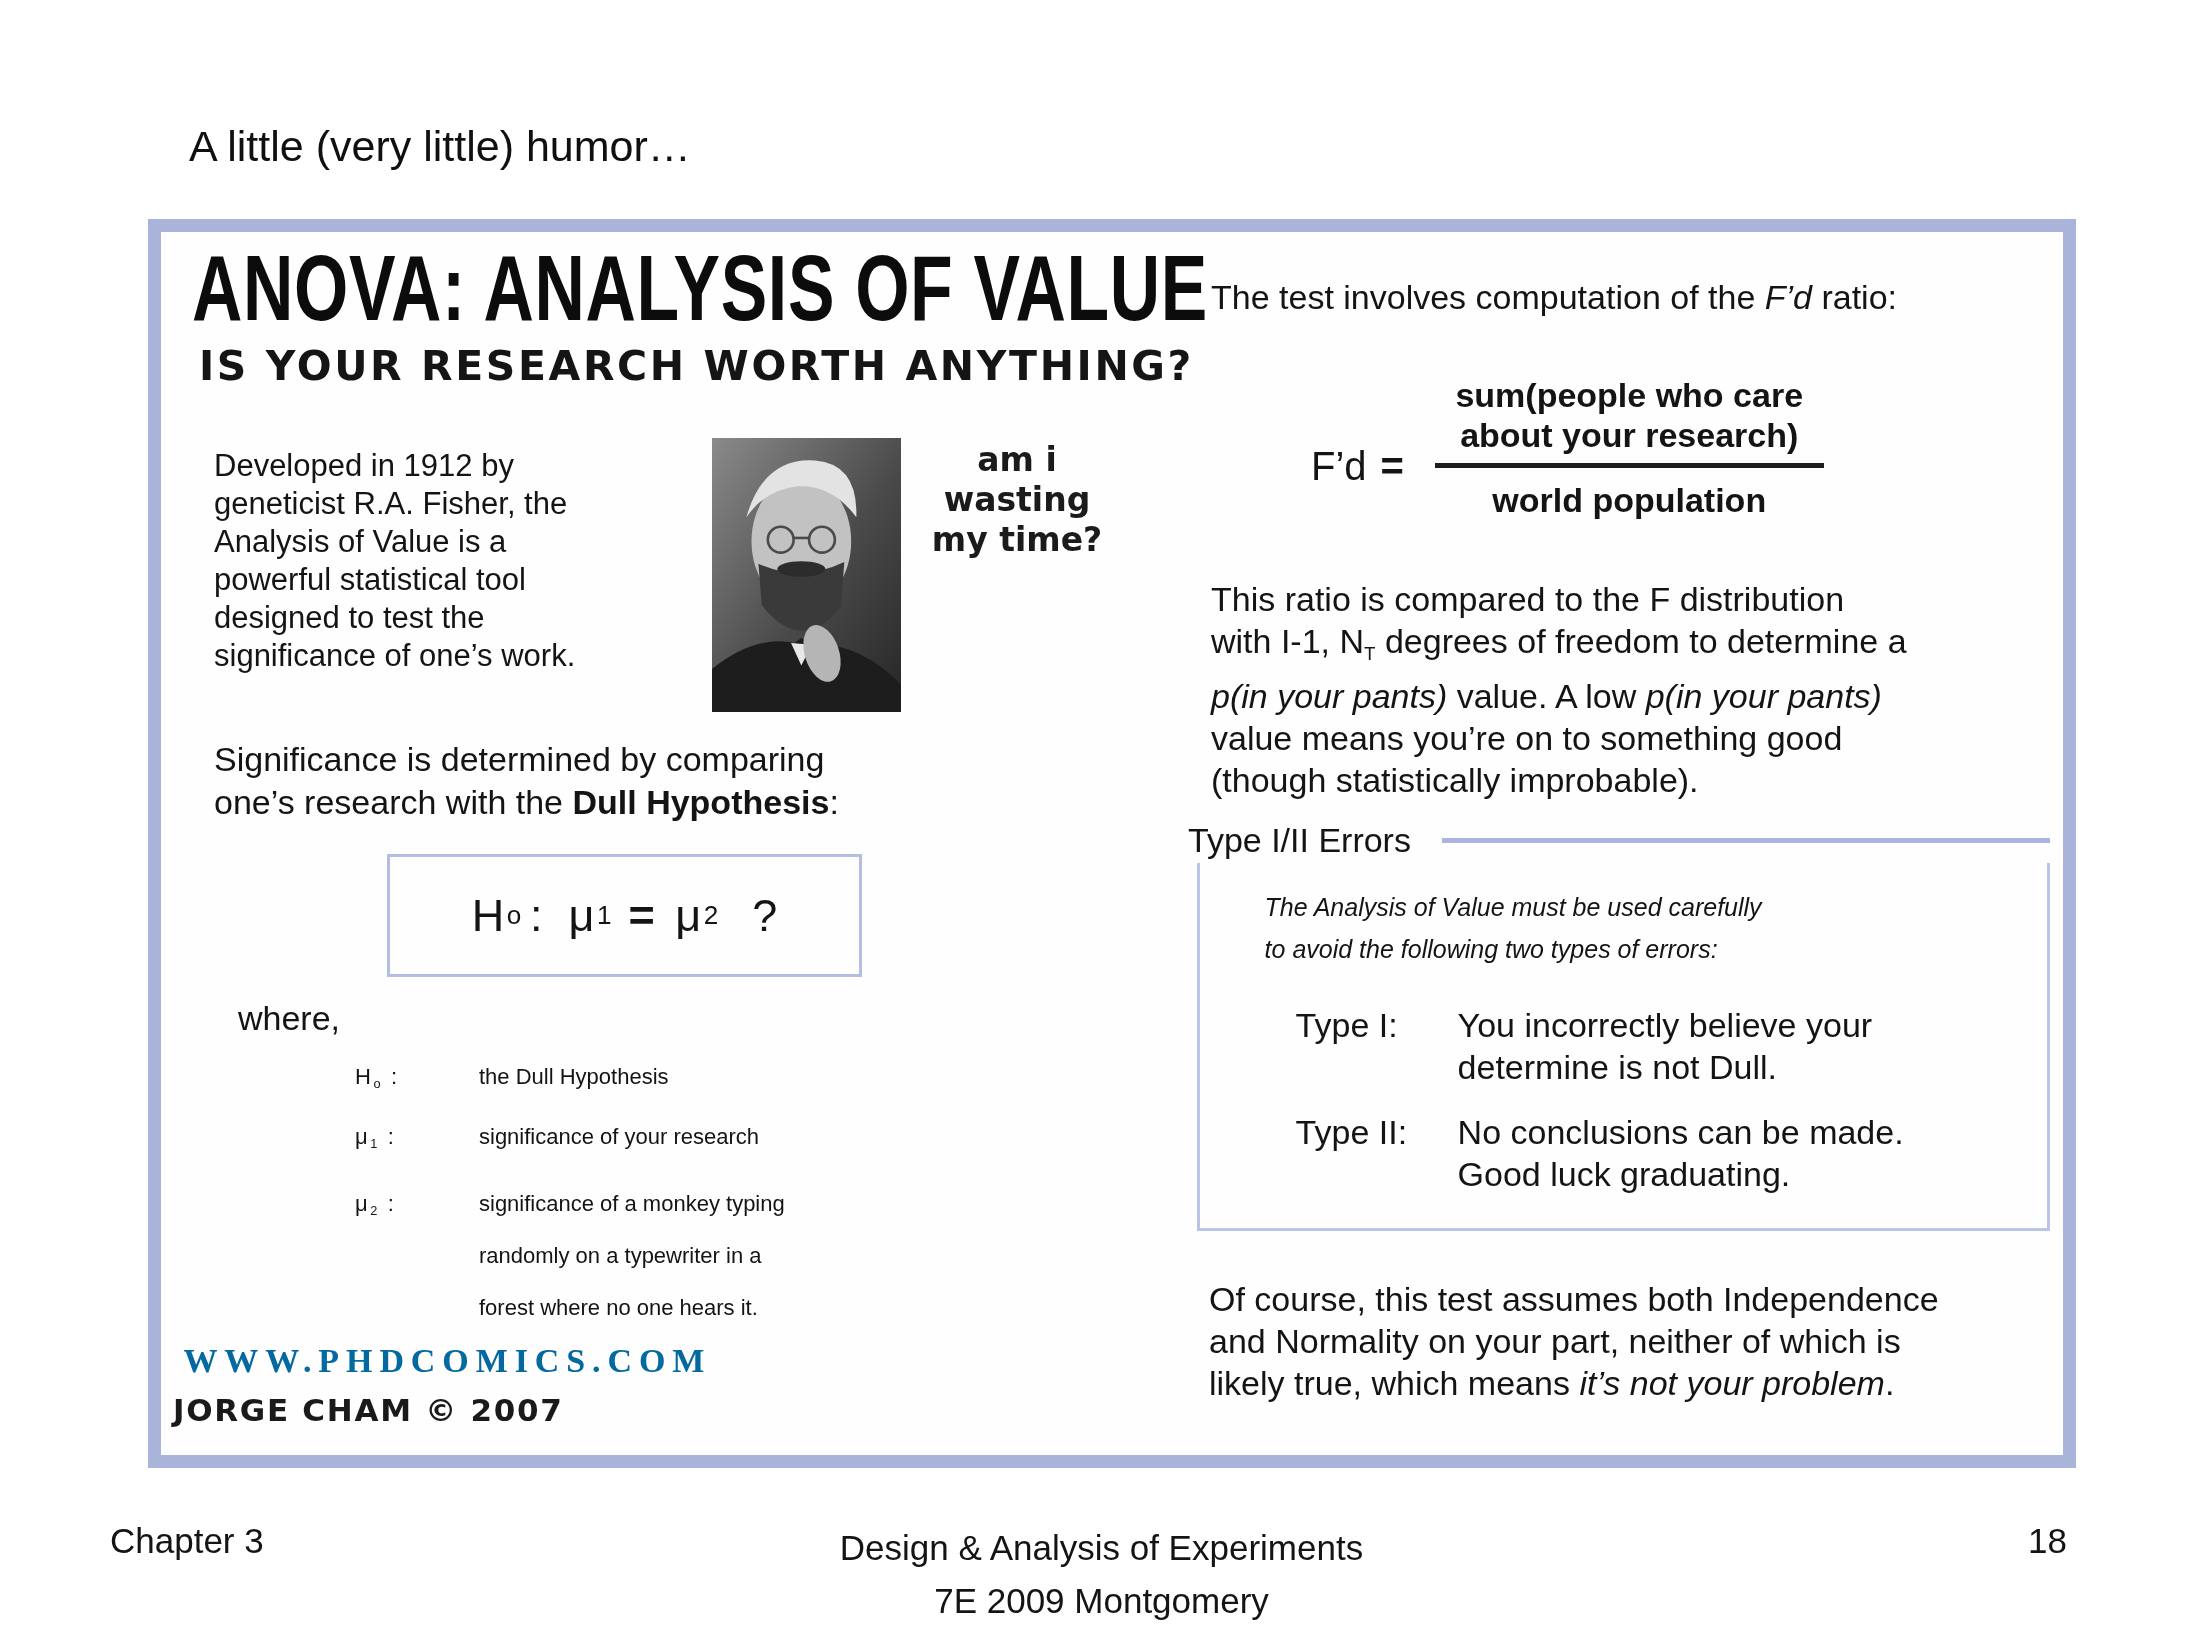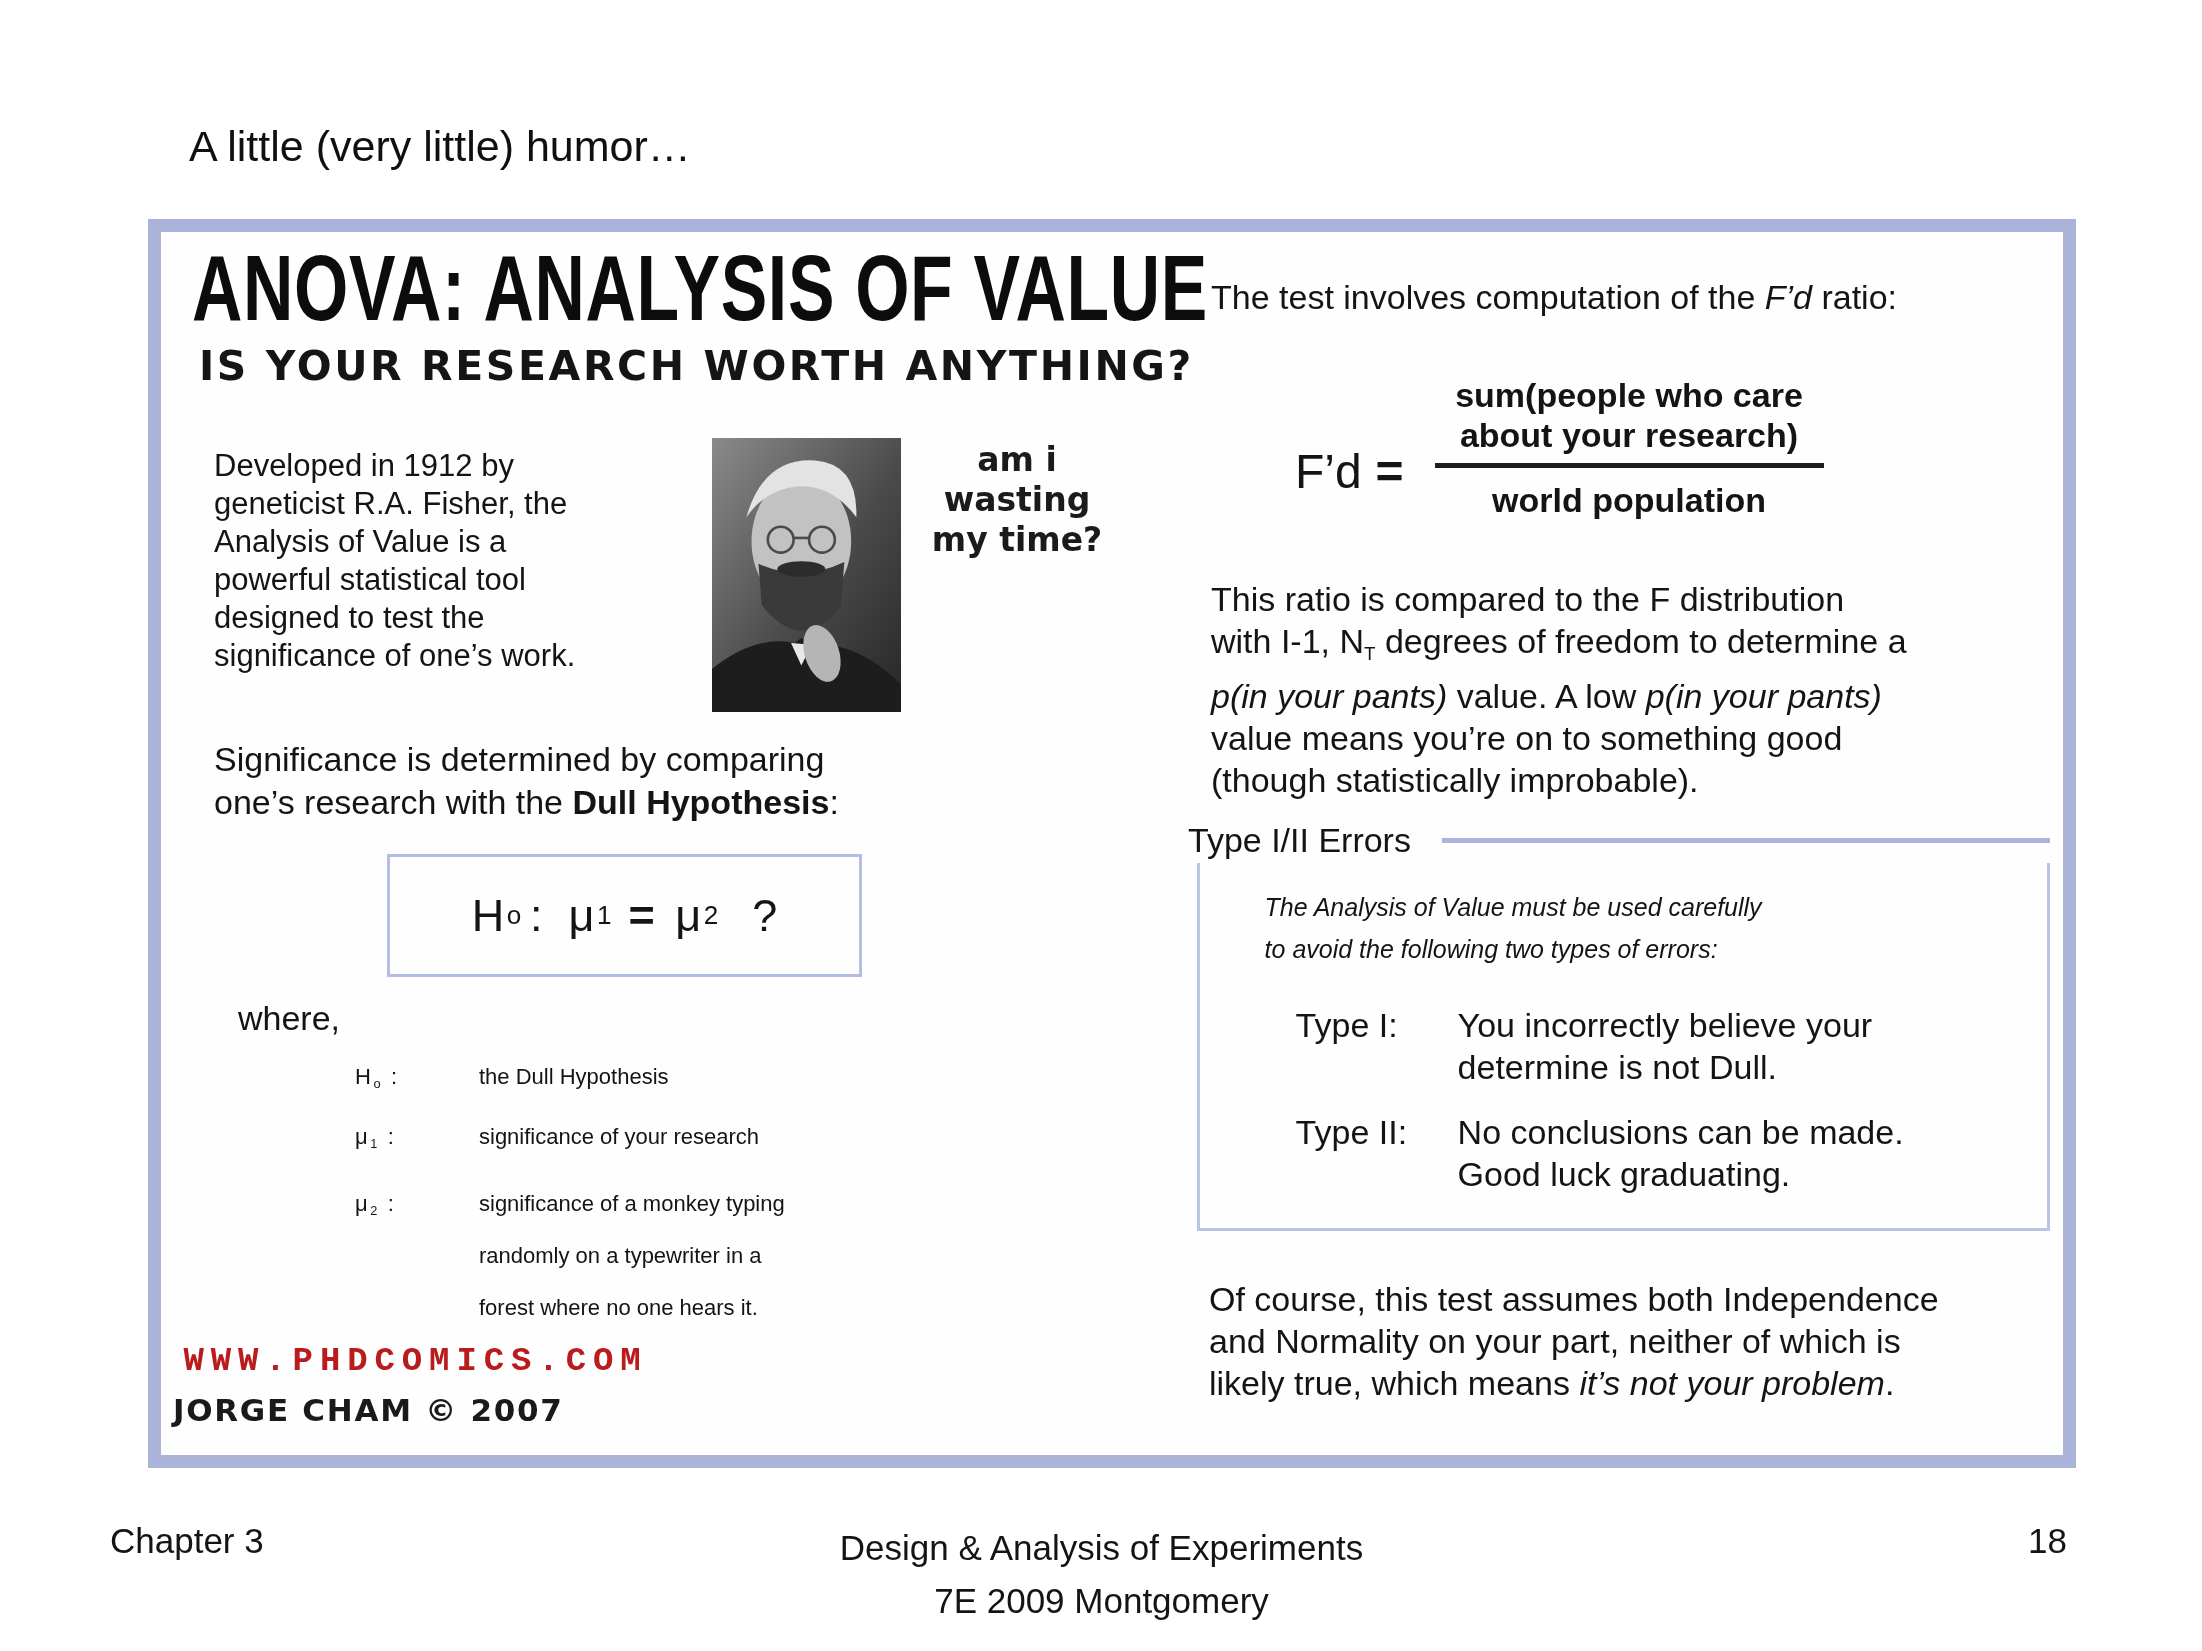--- a/index.html
+++ b/index.html
@@ -40,30 +40,30 @@
 
   .where{position:absolute;left:77px;top:767px;font-size:34px;}
   .defrow{position:absolute;display:flex;font-size:22px;line-height:52px;gap:31px;}
   .defrow.r1{left:194px;top:819px;}
   .defrow.r2{left:194px;top:879px;}
   .defrow.r3{left:194px;top:946px;}
   .dsym{width:93px;white-space:nowrap;}
   .dcolon{margin-left:10.3px;}
   .ddesc .line{white-space:nowrap;}
 
-  .credit-url{position:absolute;left:22.4px;top:1110px;font-family:Liberation Mono, monospace;
-              font-weight:bold;font-size:34px;letter-spacing:6.9px;color:#b91c1c;white-space:nowrap;}
+  .credit-url{position:absolute;left:22.4px;top:1110px;font-family:Liberation Serif, serif;
+              font-weight:bold;font-size:34px;letter-spacing:6.9px;color:#0369a1;white-space:nowrap;}
   .credit-sig{position:absolute;left:12px;top:1160px;font-family:"DejaVu Sans",sans-serif;
               font-weight:bold;font-size:31px;letter-spacing:1.7px;color:#1a1a1a;white-space:nowrap;}
 
   
   .ratio-intro{position:absolute;left:1050px;top:46px;font-size:34px;white-space:nowrap;}
 
   .formula{position:absolute;left:1134px;top:136px;display:flex;}
-  .flhs{font-size:48px;margin-top:76px;white-space:nowrap;}
+  .flhs{font-size:40px;margin-top:76px;white-space:nowrap;margin-left:16px;}
   .feq{margin-left:13.8px;font-weight:bold;}
   .frac{width:389px;margin-left:31px;text-align:center;font-size:34px;line-height:40px;padding-top:6.9px;font-weight:bold;}
   .fbar{height:4.3px;background:#1e1e1e;margin:8.6px 0 12px 0;width:100%;}
 
   .ratio-para{position:absolute;left:1050px;top:346px;font-size:34px;line-height:42px;}
   .subT{font-size:0.55em;vertical-align:-0.35em;}
 
   .errors{position:absolute;left:1027px;top:589px;width:862px;}
   .errors-head{display:flex;align-items:center;}
   .errors-label{font-size:34px;white-space:nowrap;padding-right:31px;}

